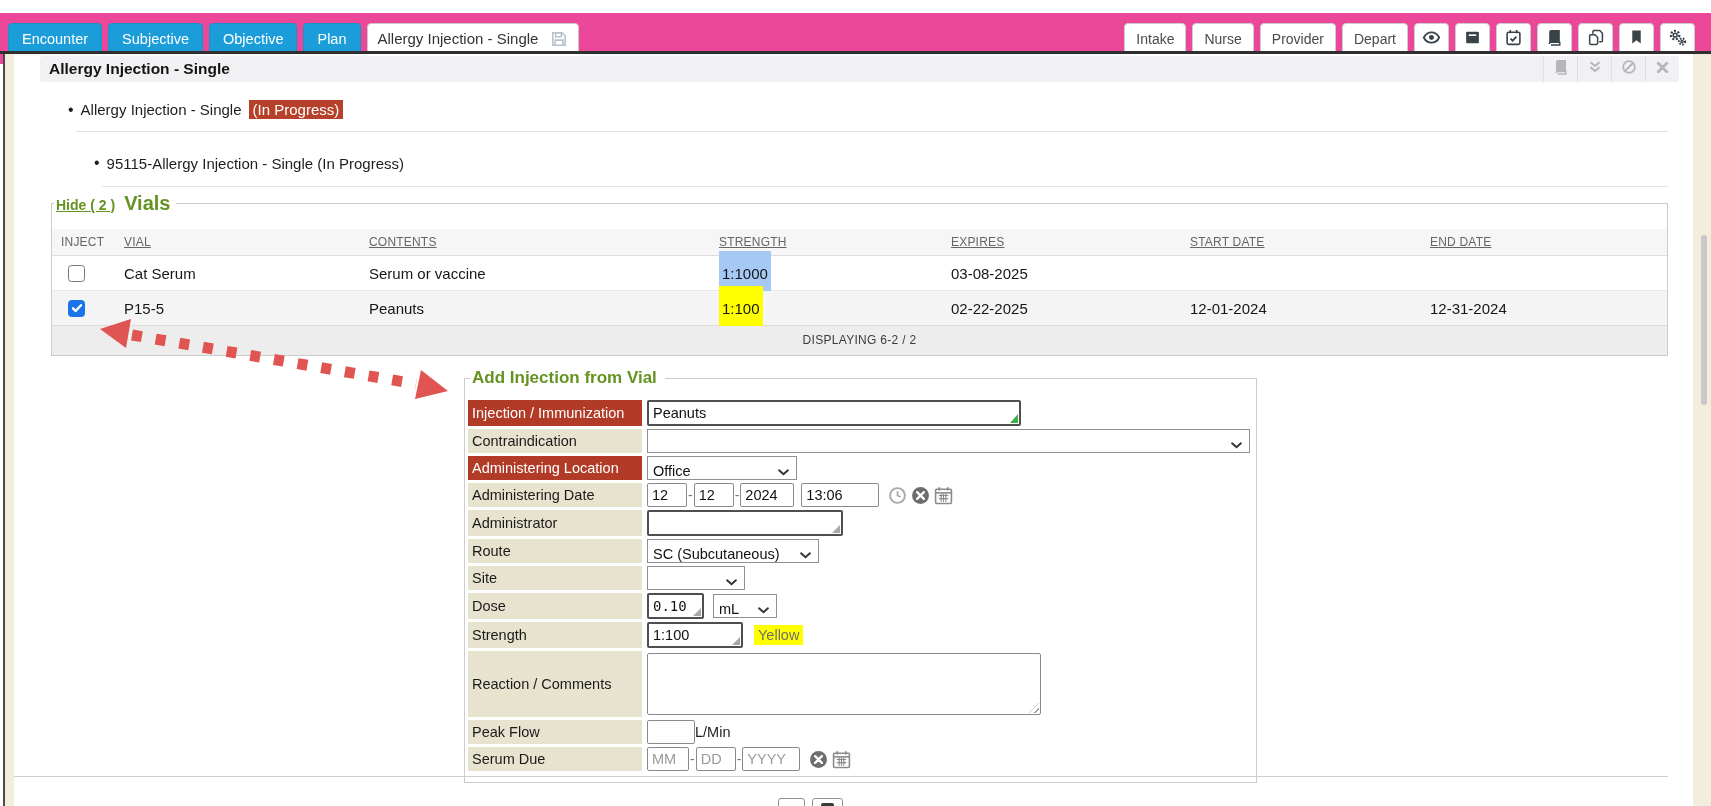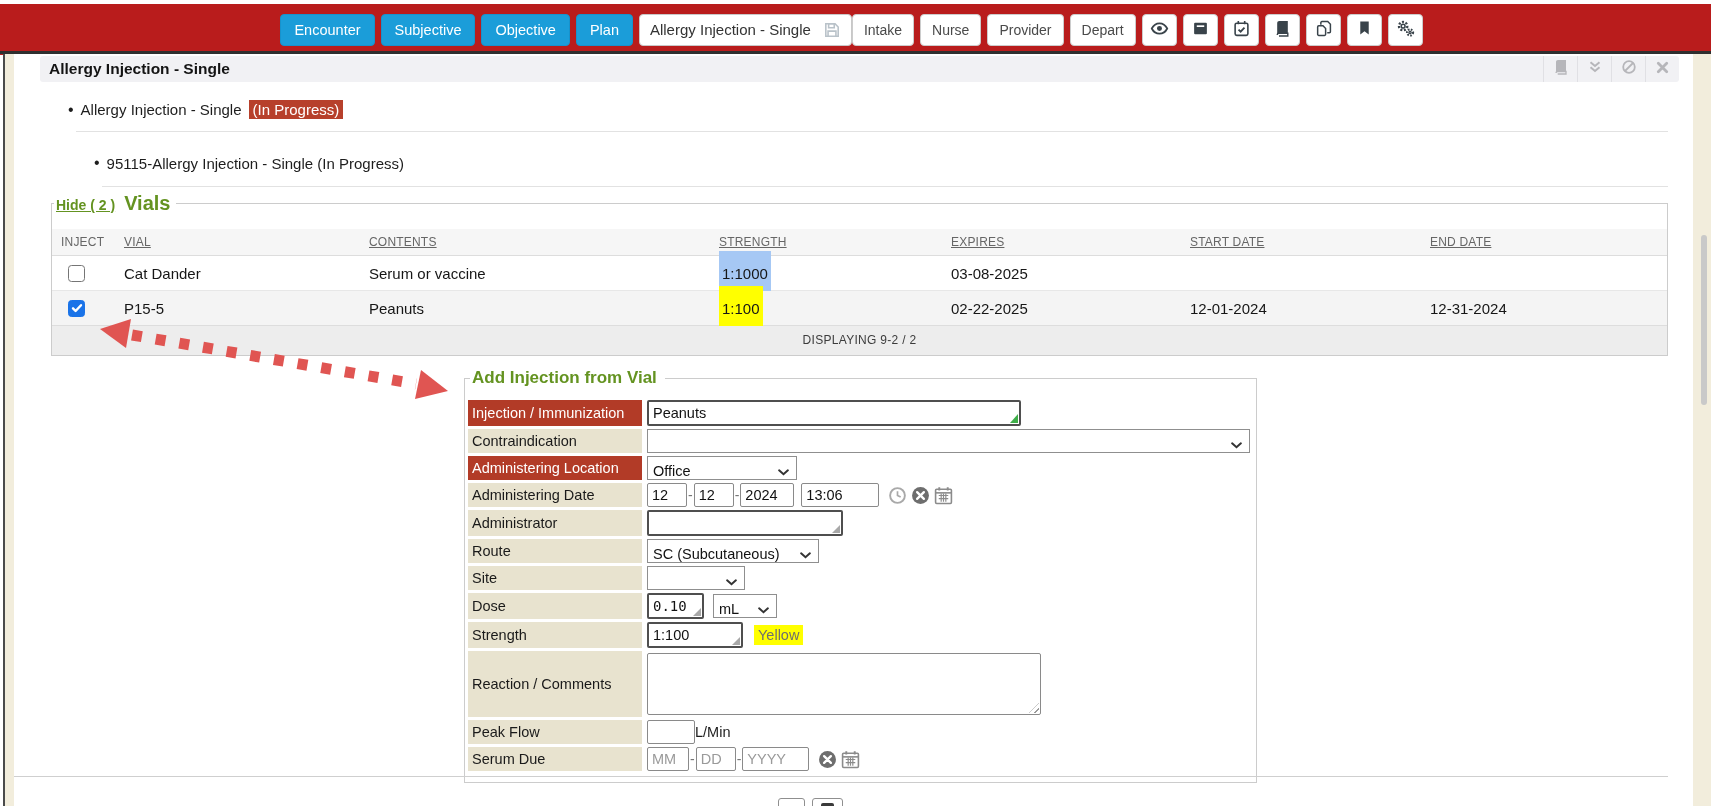--- a/index.html
+++ b/index.html
@@ -1,20 +1,20 @@
 <!DOCTYPE html>
 <html><head>
 <meta charset="utf-8">
 <style>
   html,body{margin:0;padding:0;background:#fff;}
   #app{position:relative;width:1711px;height:806px;overflow:hidden;background:#fff;
        font-family:"Liberation Sans","DejaVu Sans",sans-serif;color:#161616;}
   
-  .topbar{position:absolute;left:0;top:4px;width:100%;height:51px;background:#b91c1c;
-          display:flex;align-items:center;justify-content:center;box-sizing:border-box;
+  .topbar{position:absolute;left:0;top:13px;width:100%;height:51px;background:#ec4899;
+          display:flex;align-items:center;justify-content:space-between;box-sizing:border-box;
           padding:0 16px 0 8px;}
   .tb-left,.tb-right{display:flex;align-items:center;gap:6px;}
   .btn-blue{background:#1b9dd9;border:1px solid #1792cc;color:#fff;border-radius:4px;
             padding:7px 13px;font-size:14.5px;font-family:inherit;cursor:pointer;}
   .tab{background:#fff;border:1px solid #c8c8c8;border-radius:4px;padding:6px 10px;
        display:flex;align-items:center;gap:12px;font-size:15px;color:#333;}
   .tab svg{color:#b9c2c9;}
   .btn-white{background:#fff;border:1px solid #ccc;color:#4a4a4a;border-radius:4px;
              padding:7px 11px;font-size:14px;font-family:inherit;cursor:pointer;}
   .btn-ico{background:#fff;border:1px solid #ccc;border-radius:4px;width:35px;height:32px;
@@ -247,21 +247,21 @@
         <div class="th u">EXPIRES</div>
         <div class="th u">START DATE</div>
         <div class="th u">END DATE</div>
 
         <div class="row r1">
           <div class="td cbcell">
             <span class="cb">
               
             </span>
           </div>
-          <div class="td">Cat Dander</div>
+          <div class="td">Cat Serum</div>
           <div class="td">Serum or vaccine</div>
           <div class="td"><span class="hl hl-blue">1:1000</span></div>
           <div class="td">03-08-2025</div>
           <div class="td"></div>
           <div class="td"></div>
         </div>
 
         <div class="row r2">
           <div class="td cbcell">
             <span class="cb checked">
@@ -271,21 +271,21 @@
             </span>
           </div>
           <div class="td">P15-5</div>
           <div class="td">Peanuts</div>
           <div class="td"><span class="hl hl-yellow">1:100</span></div>
           <div class="td">02-22-2025</div>
           <div class="td">12-01-2024</div>
           <div class="td">12-31-2024</div>
         </div>
 
-        <div class="tfoot">DISPLAYING 9-2 / 2</div>
+        <div class="tfoot">DISPLAYING 6-2 / 2</div>
       </div>
     </fieldset>
 
     <fieldset class="form-fs">
       <legend>Add Injection from Vial</legend>
 
       <div class="frow">
         <div class="flabel req">Injection / Immunization</div>
         <div class="fctl">
           <span class="iwrap">
@@ -431,21 +431,21 @@
         </div>
       </div>
 
       <div class="frow">
         <div class="flabel">Serum Due</div>
         <div class="fctl">
           <input class="inp" style="width: 42px;" placeholder="MM">
           <span class="dash">-</span>
           <input class="inp" style="width: 40px;" placeholder="DD">
           <span class="dash">-</span>
-          <input class="inp" style="width: 67px;" placeholder="YYYY">
+          <input class="inp" style="width: 58px;" placeholder="YYYY">
           <span class="icons-gap">
             <span class="icn">
                 <svg viewBox="0 0 18 18" width="19" height="19">
                   <circle cx="9" cy="9" r="8" fill="#6e6e6e"></circle>
                   <path d="M5.8 5.8l6.4 6.4M12.2 5.8l-6.4 6.4" stroke="#fff" stroke-width="2.2" stroke-linecap="round"></path>
                 </svg>
               </span>
             <span class="icn">
                 <svg viewBox="0 0 18 18" width="19" height="19" fill="none" stroke="#8b8b8b" stroke-width="1.5">
                   <rect x="1.5" y="3" width="15" height="13.5" rx="1"></rect>

